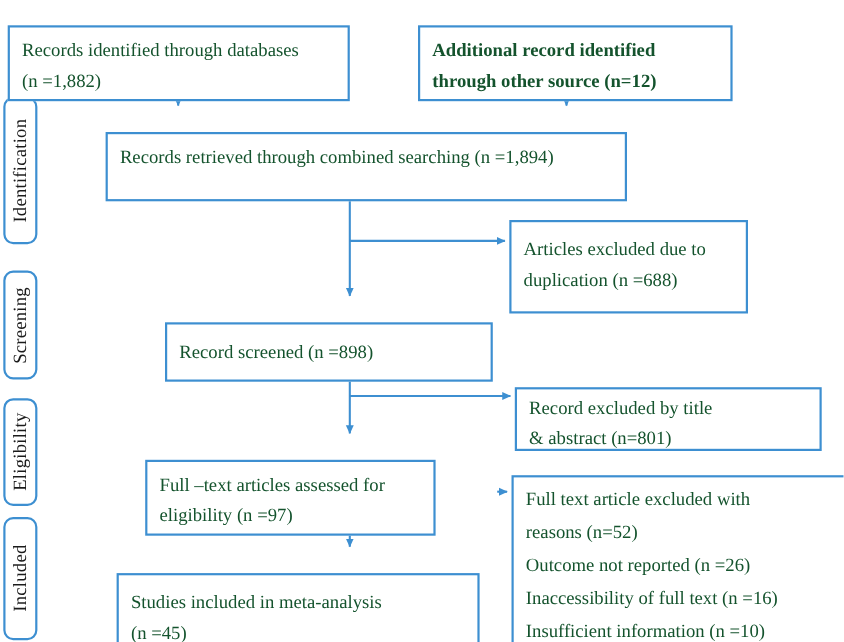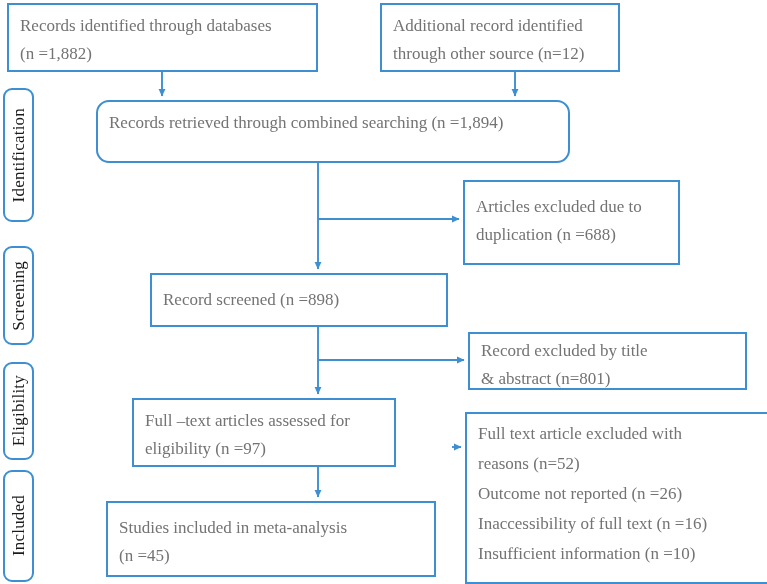--- a/index.html
+++ b/index.html
@@ -15,25 +15,26 @@
     width: 767px;
     height: 584px;
     background: #ffffff;
     overflow: hidden;
   }
   .box {
     position: absolute;
     box-sizing: border-box;
     border: 2px solid #3d8fd1;
     background: #ffffff;
-    color: #737373;
+    color: #14532d;
     font-size: 17px;
     line-height: 1.62;
     padding: 7px 11px 6px 11px;
     white-space: pre-line;
+    margin-top: 20px;
   }
   .stage {
     position: absolute;
     box-sizing: border-box;
     border: 2px solid #3d8fd1;
     border-radius: 9px;
     background: #ffffff;
     display: flex;
     align-items: center;
     justify-content: center;
@@ -95,24 +96,24 @@
   <div class="stage" style="left:3px; top:362px; width:31px; height:98px;">
     <span>Eligibility</span>
   </div>
   <div class="stage" style="left:3px; top:470px; width:31px; height:112px;">
     <span>Included</span>
   </div>
 
   <div class="box" style="left:7px; top:3px; width:311px; height:69px;">Records identified through databases
 (n =1,882)</div>
 
-  <div class="box" style="left:380px; top:3px; width:240px; height:69px;">Additional record identified
+  <div class="box" style="left:380px; top:3px; width:286px; height:69px;font-weight:bold;">Additional record identified
 through other source (n=12)</div>
 
-  <div class="box" style="left:96px; top:100px; width:474px; height:63px;border-radius:13px;">Records retrieved through combined searching (n =1,894)</div>
+  <div class="box" style="left:96px; top:100px; width:474px; height:63px;">Records retrieved through combined searching (n =1,894)</div>
 
   <div class="box" style="left:463px; top:180px; width:217px; height:85px; padding-top:11px;">Articles excluded due to
 duplication (n =688)</div>
 
   <div class="box" style="left:150px; top:273px; width:298px; height:54px; padding-top:11px;">Record screened (n =898)</div>
 
   <div class="box" style="left:468px; top:332px; width:279px; height:58px; padding-top:3px;">Record excluded by title
 &amp; abstract (n=801)</div>
 
   <div class="box" style="left:132px; top:398px; width:264px; height:69px;">Full –text articles assessed for

